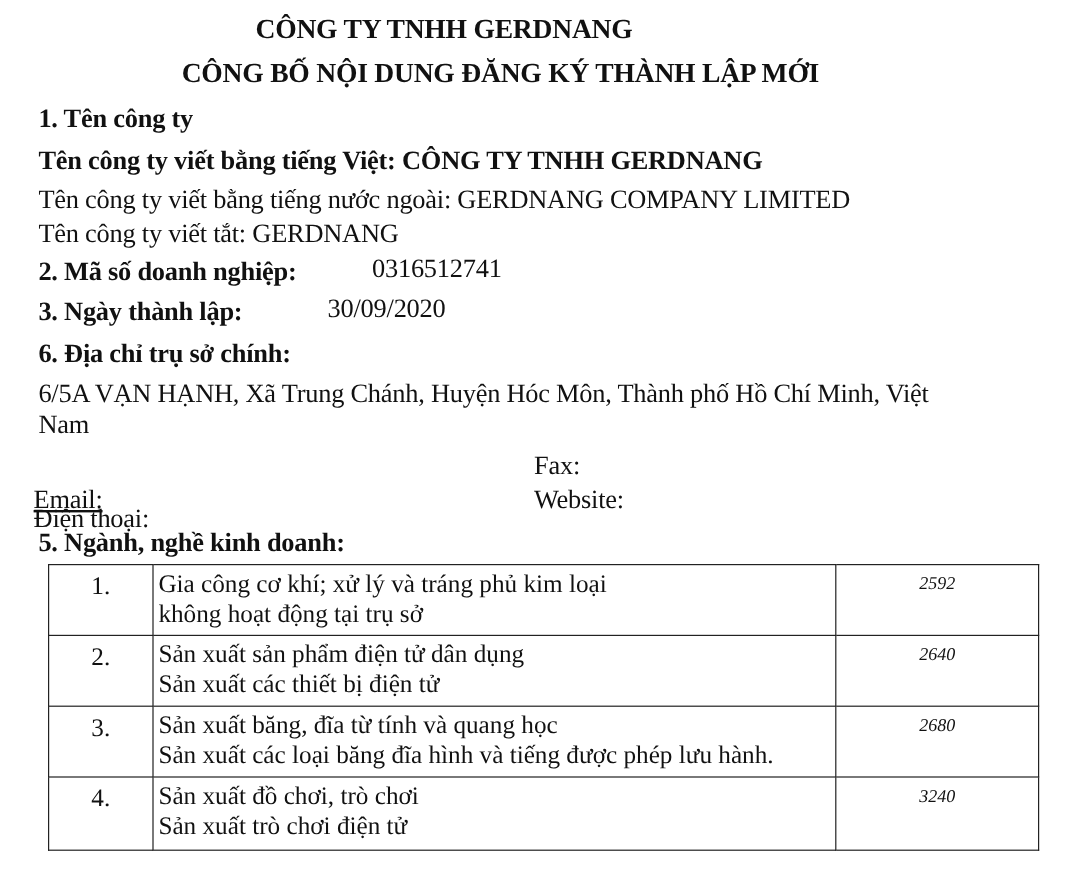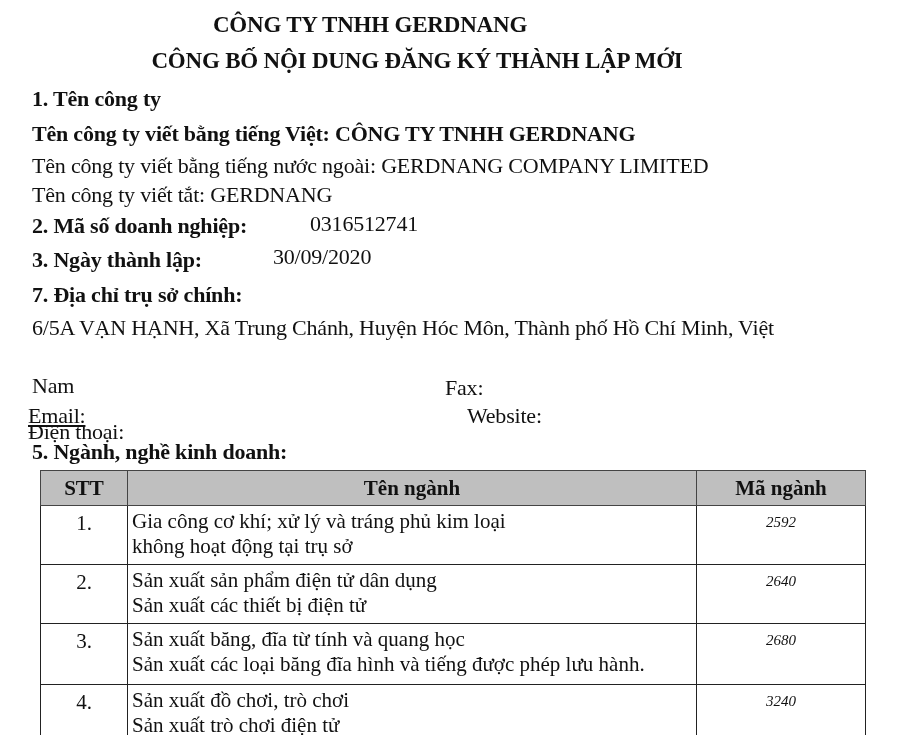--- a/index.html
+++ b/index.html
@@ -42,38 +42,33 @@
 <div class="line" style="left:32px; top:121px;font-weight:bold;">Tên công ty viết bằng tiếng Việt: CÔNG TY TNHH GERDNANG</div>
 <div class="line" style="left:32px; top:153px;">Tên công ty viết bằng tiếng nước ngoài: GERDNANG COMPANY LIMITED</div>
 <div class="line" style="left:32px; top:182px;">Tên công ty viết tắt: GERDNANG</div>
 
 <div class="line bold" style="left:32px; top:213px;">2. Mã số doanh nghiệp:</div>
 <div class="line" style="left:310px; top:211px;">0316512741</div>
 
 <div class="line bold" style="left:32px; top:247px;">3. Ngày thành lập:</div>
 <div class="line" style="left:260px; top:244px;margin-left:13px;">30/09/2020</div>
 
-<div class="line bold" style="left:32px; top:282px;">7. Địa chỉ trụ sở chính:</div>
+<div class="line bold" style="left:32px; top:282px;">6. Địa chỉ trụ sở chính:</div>
 <div class="line" style="left:32px; top:315px;text-align:center;">6/5A VẠN HẠNH, Xã Trung Chánh, Huyện Hóc Môn, Thành phố Hồ Chí Minh, Việt</div>
-<div class="line" style="left:32px; top:341px;margin-top:32px;">Nam</div>
+<div class="line" style="left:32px; top:341px;">Nam</div>
 
 <div class="line" style="left:28px; top:375px;margin-top:44px;">Điện thoại:</div>
 <div class="line" style="left:445px; top:375px;">Fax:</div>
 <div class="line" style="left:28px; top:403px;text-decoration:underline;">Email:</div>
-<div class="line" style="left:467px; top:403px;">Website:</div>
+<div class="line" style="left:445px; top:403px;">Website:</div>
 
 <div class="line bold" style="left:32px; top:439px;">5. Ngành, nghề kinh doanh:</div>
 
 <table class="nganh">
   <tbody>
-      <tr>
-    <th>STT</th>
-    <th>Tên ngành</th>
-    <th>Mã ngành</th>
-  </tr>
   <tr>
     <td class="stt">1.</td>
     <td class="name">
       <div>Gia công cơ khí; xử lý và tráng phủ kim loại</div>
       <div>không hoạt động tại trụ sở</div>
     </td>
     <td class="code">2592</td>
   </tr>
   <tr>
     <td class="stt">2.</td>

